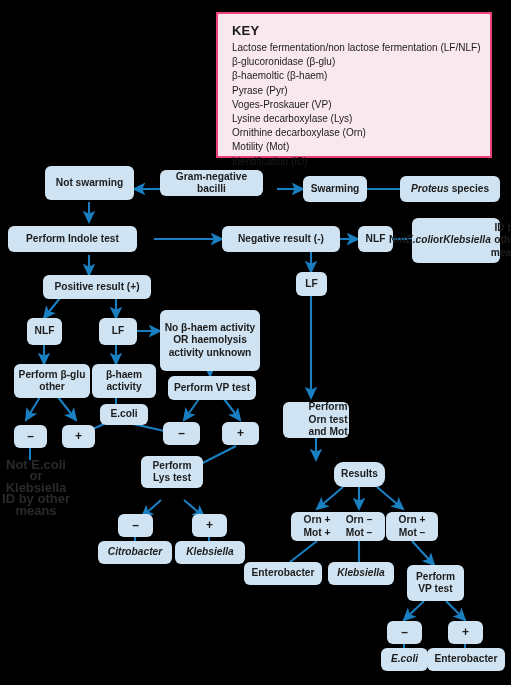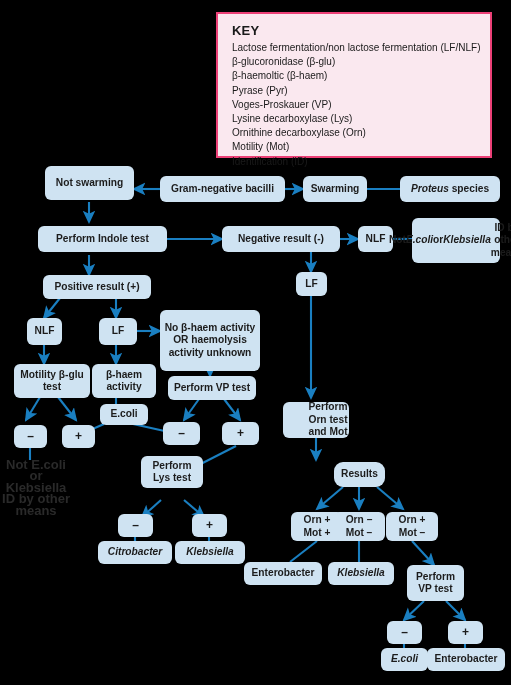--- a/index.html
+++ b/index.html
@@ -182,50 +182,50 @@
       <line x1="446" y1="601" x2="465" y2="620" marker-end="url(#ah)"></line>
 
       <line x1="404" y1="644" x2="404" y2="649"></line>
 
       <line x1="465" y1="644" x2="465" y2="649"></line>
     </g>
   </svg>
 
   <div class="node bold" style="left:45px;  top:166px; width:89px;  height:34px;">Not swarming</div>
 
-  <div class="node bold" style="left:160px; top:176px; width:125px; height:26px;">Gram-negative bacilli</div>
+  <div class="node bold" style="left:160px; top:170px; width:103px; height:26px;">Gram-negative bacilli</div>
 
   <div class="node bold" style="left:303px; top:176px; width:64px;  height:26px;">Swarming</div>
 
   <div class="node bold" style="left:400px; top:176px; width:100px; height:26px;">
     <span class="ital">Proteus</span>&nbsp;species
   </div>
 
-  <div class="node bold" style="left:38px;  top:226px; width:129px; height:26px;">Perform Indole test</div>
+  <div class="node bold" style="left:8px;  top:226px; width:129px; height:26px;">Perform Indole test</div>
 
   <div class="node bold" style="left:222px; top:226px; width:118px; height:26px;">Negative result (-)</div>
 
   <div class="node bold" style="left:358px; top:226px; width:35px;  height:26px;">NLF</div>
 
   <div class="node bold" style="left:412px; top:218px; width:88px;  height:45px;">
     Not <span class="ital">E.coli</span> or
     <span class="ital">Klebsiella</span> ID by other means
   </div>
 
   <div class="node bold" style="left:43px;  top:275px; width:108px; height:24px;">Positive result (+)</div>
 
   <div class="node bold" style="left:296px; top:272px; width:31px;  height:24px;">LF</div>
 
   <div class="node bold" style="left:27px;  top:318px; width:35px;  height:27px;">NLF</div>
 
   <div class="node bold" style="left:99px;  top:318px; width:38px;  height:27px;">LF</div>
 
   <div class="node bold" style="left:160px; top:310px; width:100px; height:61px;">No β-haem activity OR haemolysis activity unknown</div>
 
-  <div class="node bold" style="left:14px;  top:364px; width:76px;  height:34px;">Motility β-glu test</div>
+  <div class="node bold" style="left:14px;  top:364px; width:76px;  height:34px;">Perform β-glu other</div>
 
   <div class="node bold" style="left:92px;  top:364px; width:64px;  height:34px;">β-haem activity</div>
 
   <div class="node bold" style="left:168px; top:376px; width:88px;  height:24px;">Perform VP test</div>
 
   <div class="node bold sign" style="left:14px;  top:425px; width:33px;  height:23px;">–</div>
 
   <div class="node bold sign" style="left:62px;  top:425px; width:33px;  height:23px;">+</div>
 
   <div class="node bold" style="left:100px; top:404px; width:48px;  height:21px;">E.coli</div>

